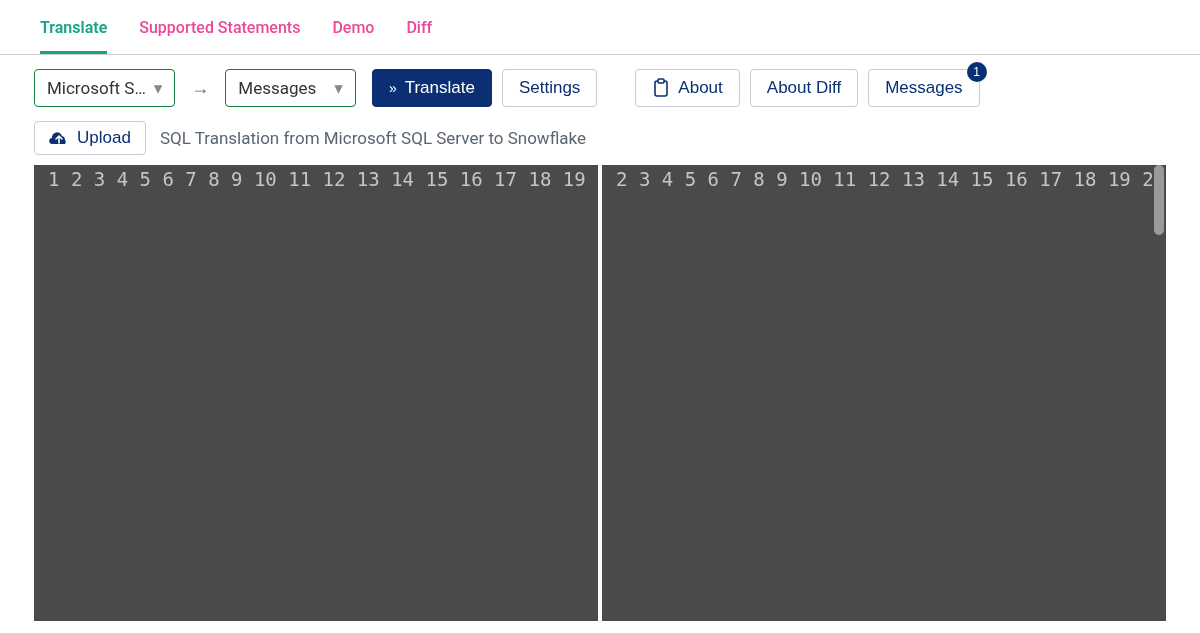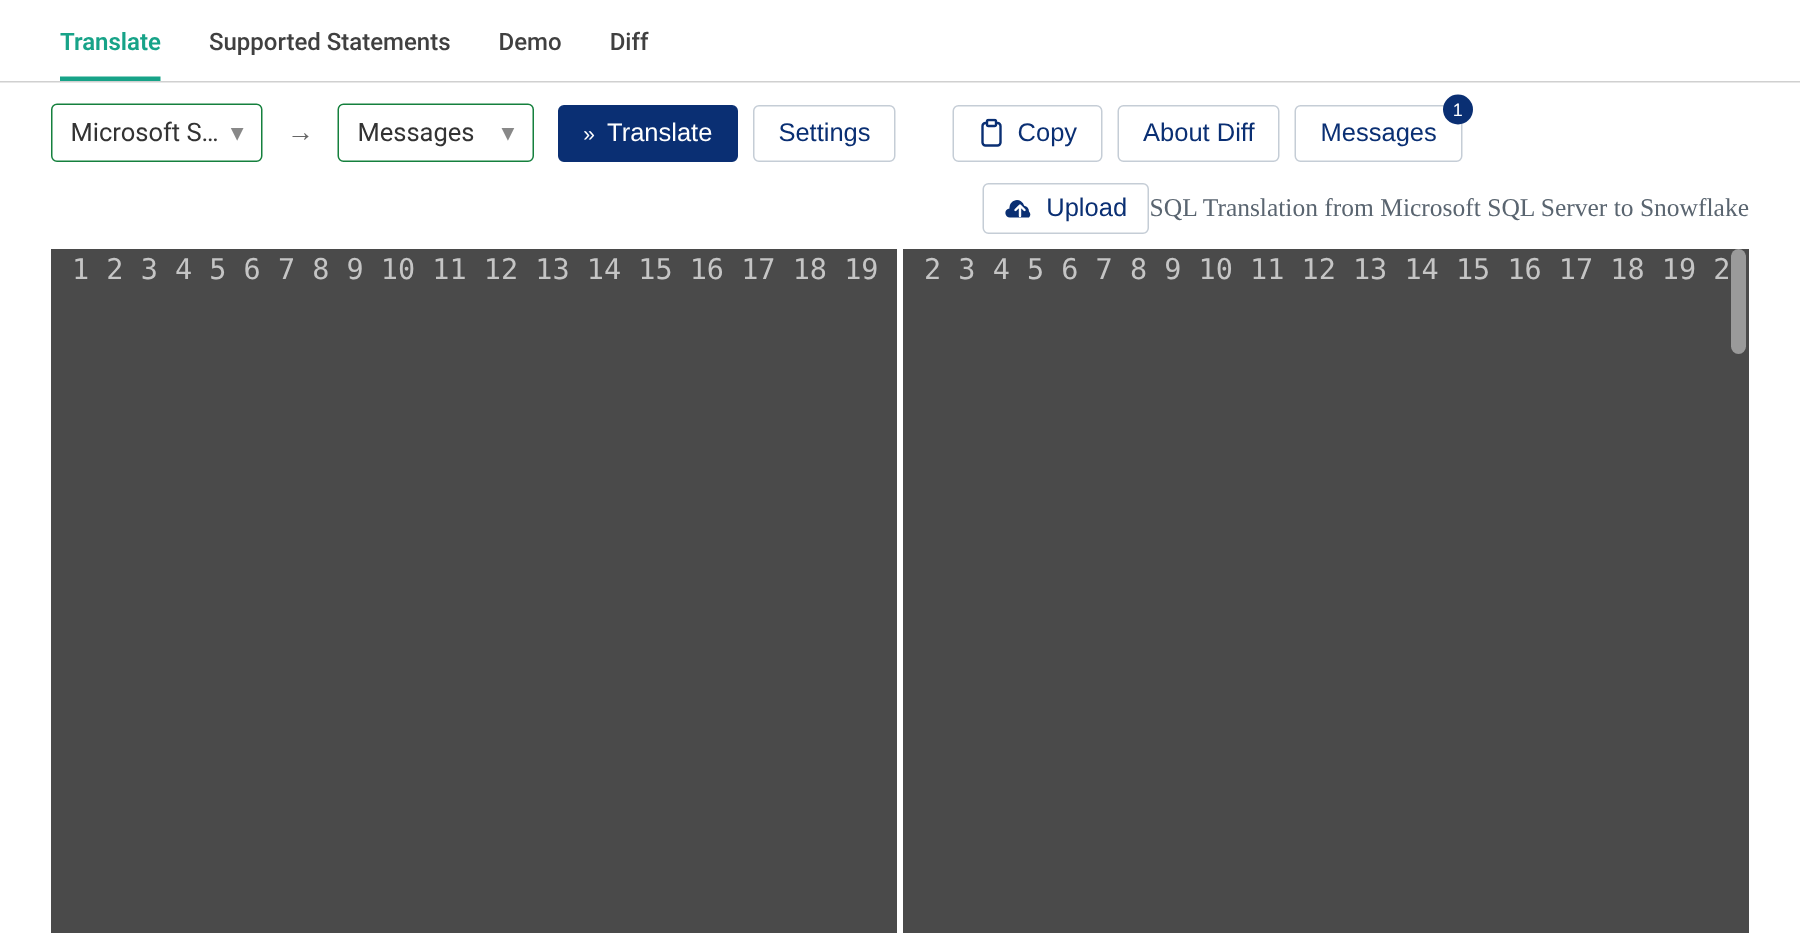--- a/index.html
+++ b/index.html
@@ -11,21 +11,21 @@
     overflow: hidden;
   }
   .tabs {
     display: flex;
     gap: 32px;
     padding: 18px 40px 0 40px;
     border-bottom: 1px solid #d0d0d0;
   }
   .tab {
     font-size: 16px;
-    color: #404040;
+    color: #ec4899;
     padding-bottom: 14px;
     cursor: pointer;
     font-weight: 500;
   }
   .tab.active {
     color: #17a388;
     border-bottom: 3px solid #17a388;
     font-weight: 600;
   }
   .toolbar {
@@ -88,27 +88,25 @@
     color: #fff;
     font-size: 12px;
     display: flex;
     align-items: center;
     justify-content: center;
   }
   .toolbar-2 {
     display: flex;
     align-items: center;
     padding: 0 34px 10px 34px;
-    gap: 0;
-    justify-content: flex-end;
+    gap: 14px;
   }
   .caption {
     font-size: 17px;
     color: #5a6570;
-    font-family: Liberation Serif, serif;
   }
   .editors {
     display: flex;
     margin: 0 34px;
     height: 456px;
     font-family: ui-monospace, Menlo, Monaco, Consolas, monospace;
     font-size: 19px;
   }
   .editor {
     flex: 1;
@@ -164,21 +162,21 @@
   </button>
   <button class="btn">
     <span>Settings</span>
   </button>
   <div class="spacer-sm"></div>
   <button class="btn">
     <svg width="18" height="20" viewBox="0 0 18 20">
         <rect x="3" y="3" width="12" height="15" rx="2" fill="none" stroke="#0a2f73" stroke-width="1.6"></rect>
         <rect x="6" y="1" width="6" height="4" rx="1" fill="#fff" stroke="#0a2f73" stroke-width="1.6"></rect>
       </svg>
-    <span>Copy</span>
+    <span>About</span>
   </button>
   <button class="btn">
     <span>About Diff</span>
   </button>
   <button class="btn">
     <span>Messages</span>
     <span class="badge">1</span>
   </button>
 </div>
 

